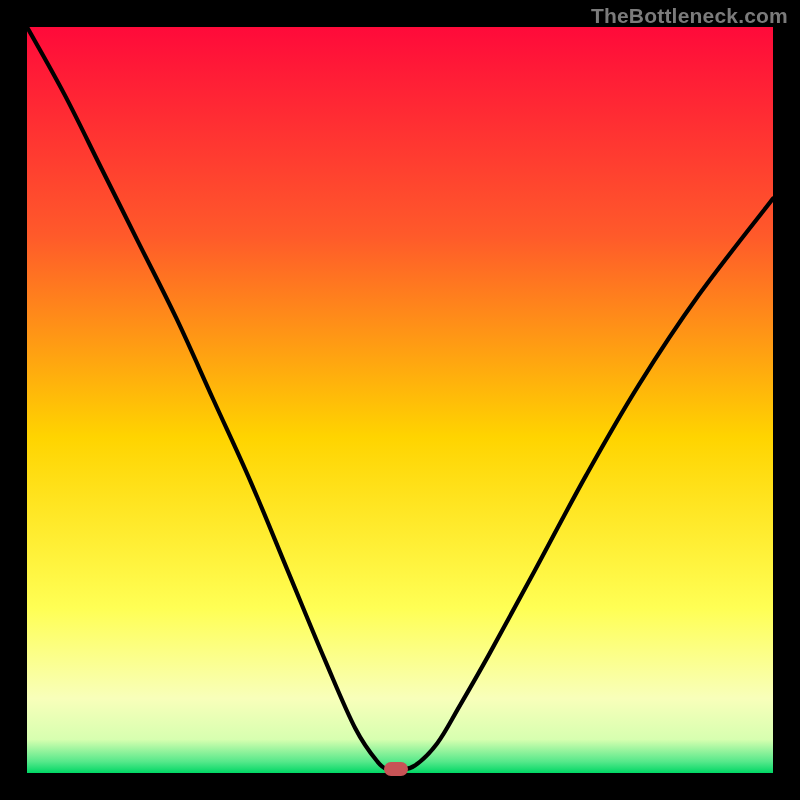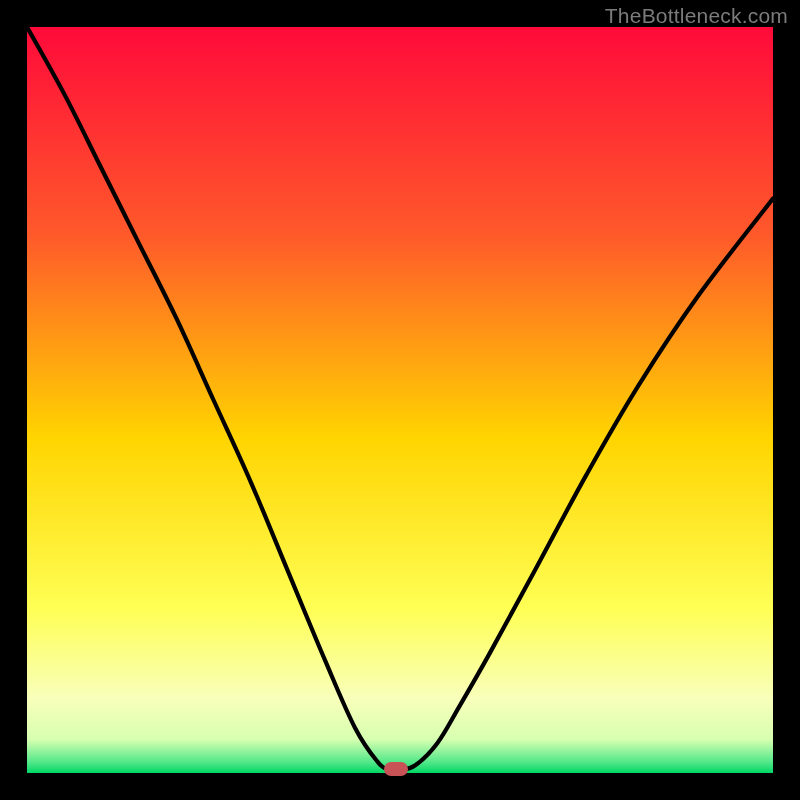--- a/index.html
+++ b/index.html
@@ -16,21 +16,21 @@
     width: 800px;
     height: 800px;
     background: #000;
   }
   .watermark {
     position: absolute;
     top: 4px;
     right: 12px;
     color: #7b7b7b;
     font-size: 21px;
-    font-weight: 400;
+    font-weight: 700;
     letter-spacing: 0.2px;
     z-index: 5;
   }
   .plot-area {
     position: absolute;
     left: 27px;
     top: 27px;
     width: 746px;
     height: 746px;
     

